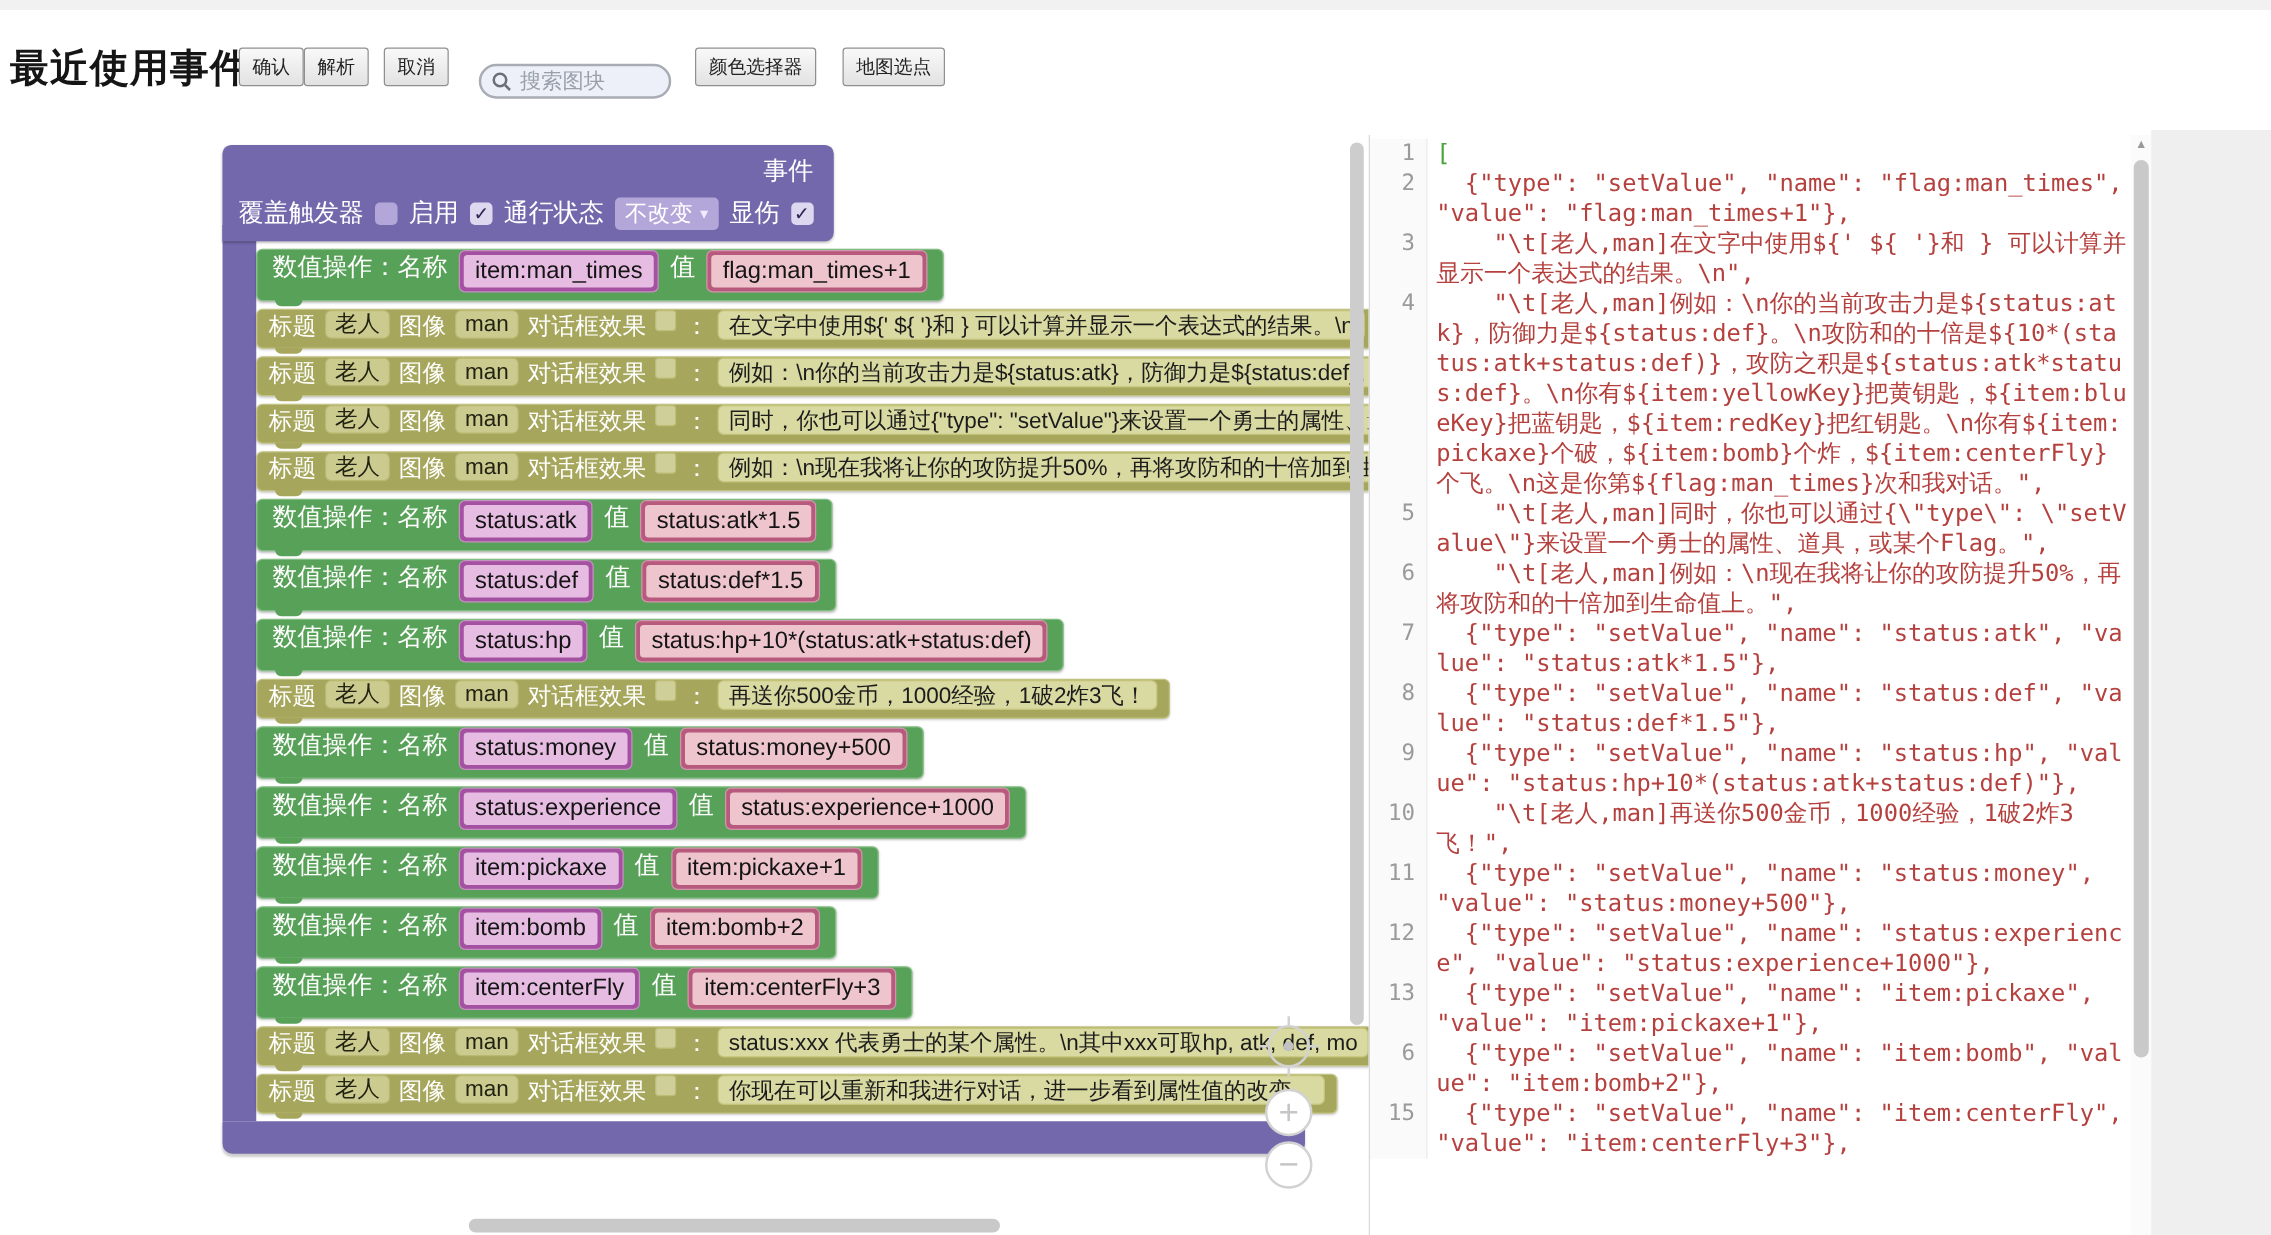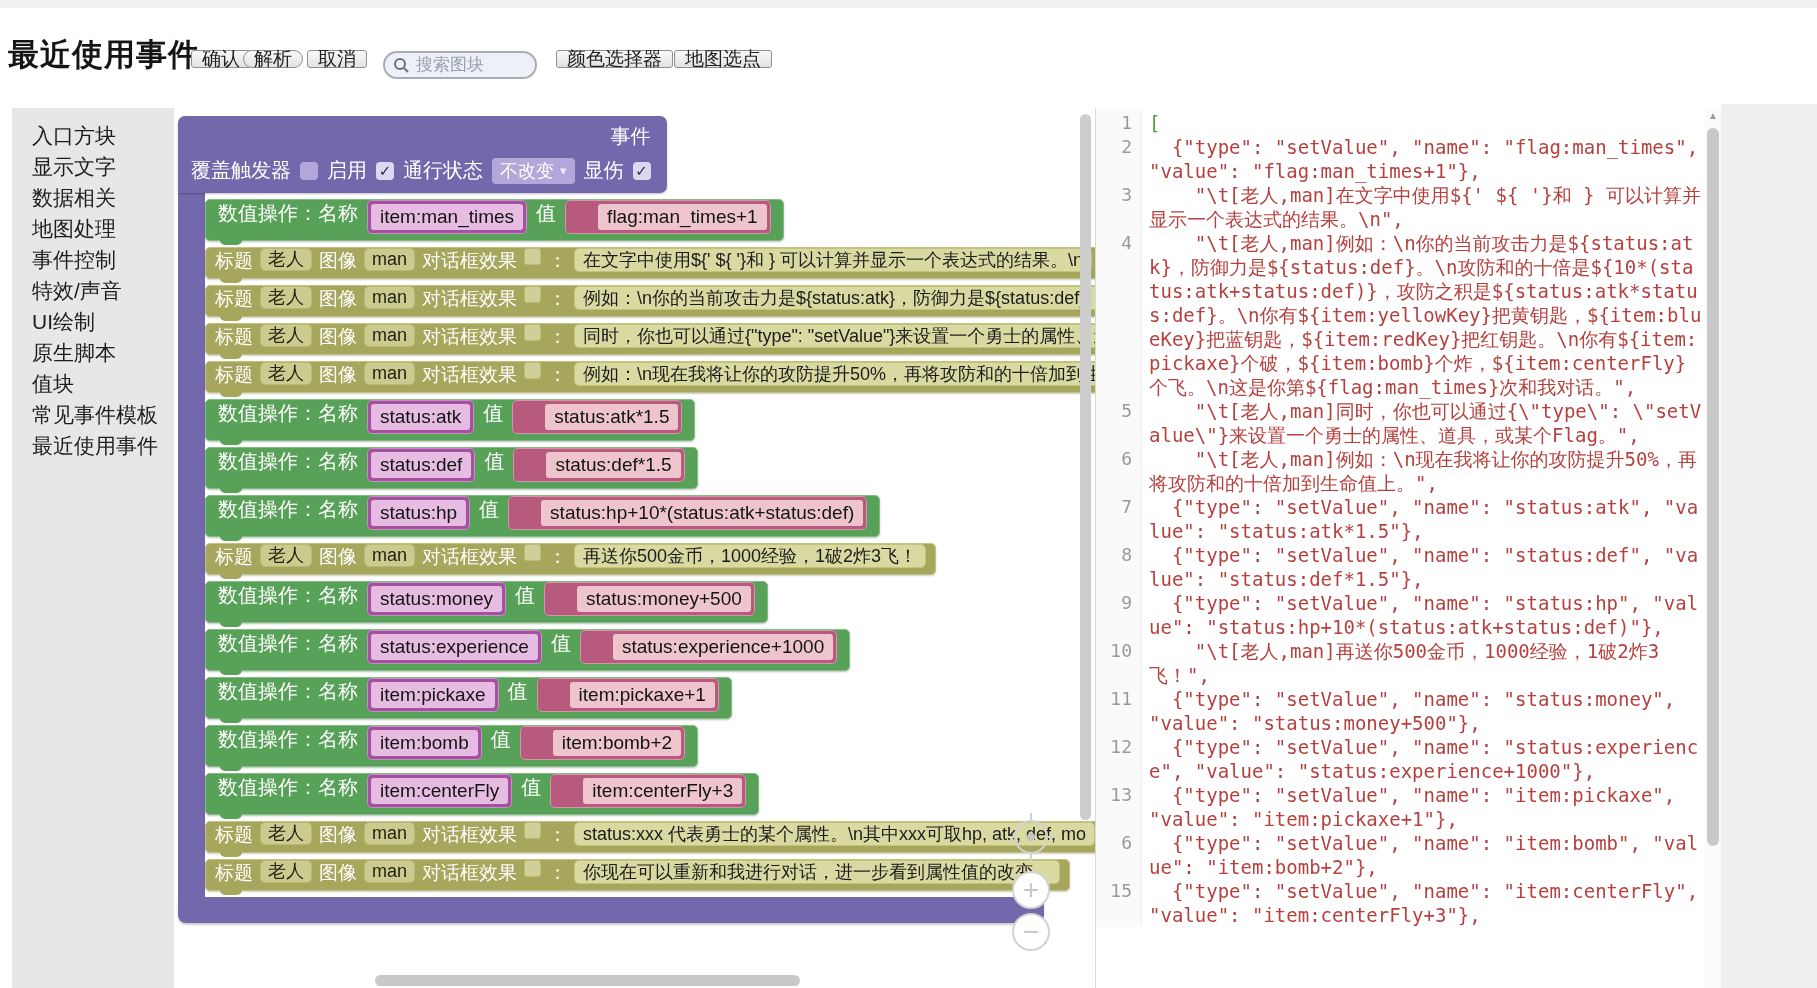--- a/index.html
+++ b/index.html
@@ -6,21 +6,21 @@
   #stage{position:relative;width:1817px;height:988px;overflow:hidden;background:#fff;}
   .abs{position:absolute;}
 
   
   #topstrip{left:0;top:0;width:1817px;height:8px;background:#f1f1f1;}
   #rightgap{left:1721px;top:104px;width:96px;height:884px;background:#efefef;}
 
   
   #toolbar{left:0;top:8px;width:1817px;height:96px;background:#fff;}
   #app-title{left:8px;top:26px;font-size:31px;font-weight:bold;color:#151515;letter-spacing:1px;}
-  .tbtn{position:absolute;top:42px;height:18px;padding:0 10px;font-size:19px;color:#222;
+  .tbtn{position:absolute;top:30px;height:31px;padding:0 10px;font-size:15px;color:#222;
         background:linear-gradient(#f9f9f9,#e2e2e2);border:1px solid #8f8f8f;border-radius:3px;
         display:flex;align-items:center;justify-content:center;cursor:pointer;}
   #searchwrap{left:383px;top:43px;width:154px;height:28px;border:2px solid #a8adb5;border-radius:15px;
         background:#edf0f8;display:flex;align-items:center;padding:0 8px;box-sizing:border-box;}
   #searchwrap svg{flex:0 0 auto;margin-right:5px;}
   #search-input{border:none;background:transparent;outline:none;width:100px;font-size:17px;color:#555;}
   #search-input::placeholder{color:#9aa0ab;}
 
   
   #sidebar{left:12px;top:108px;width:162px;height:880px;background:#e7e7e7;box-sizing:border-box;padding:12px 0 0 20px;}
@@ -53,21 +53,21 @@
   .green::after{background:#58a158;}
   .olive{background:#a6a65c;border:1px solid #c2c282;height:30px;padding:0 9px;gap:7px;box-shadow:0 1px 2px rgba(0,0,0,.2);}
   .olive::after{background:#a6a65c;}
   .blabel{color:#fff;font-size:20px;white-space:nowrap;}
   .olive .blabel{font-size:19px;}
   .fld{border-radius:5px;padding:3px;cursor:text;}
   .fld .in{border-radius:3px;padding:0 9px;font-size:19px;line-height:26px;color:#141414;white-space:nowrap;}
   .fname{background:#a551a1;border:1px solid #c491c0;}
   .fname .in{background:#e6bce2;}
   .fvalue{background:#b85a7e;border:1px solid #d395ab;}
-  .fvalue .in{background:#eec4cd;margin-left:29px;}
+  .fvalue .in{background:#eec4cd;}
   .pill{background:#cbcb8f;border:1px solid #b9b972;border-radius:5px;color:#232313;font-size:18px;
         line-height:21px;padding:0 7px;white-space:nowrap;cursor:text;}
   .ocheck{width:15px;height:15px;border-radius:3px;background:#cfcf9a;border:1px solid #bdbd76;cursor:pointer;}
   .tfield{background:#d9d9a2;border:1px solid #c3c379;border-radius:5px;color:#1c1c1c;font-size:18px;
         line-height:22px;padding:0 8px;white-space:nowrap;cursor:text;}
 
   
   #vscroll{right:4px;top:6px;width:11px;height:706px;background:#cdcdcd;border-radius:6px;}
   #hscroll{left:201px;bottom:2px;width:425px;height:11px;background:#c9c9c9;border-radius:6px;}
   .zbtn{position:absolute;width:38px;height:38px;border:2px solid #d2d2d2;border-radius:50%;color:#c6c6c6;
@@ -100,46 +100,33 @@
 </head>
 <body>
 
 <div id="stage">
 
   <div class="abs" id="topstrip"></div>
 
   <div class="abs" id="toolbar">
     <div class="abs" id="app-title">最近使用事件</div>
     <button class="tbtn" style="left:191px;">确认</button>
-    <button class="tbtn" style="left:243px;border-radius:11px;">解析</button>
+    <button class="tbtn" style="left:243px;">解析</button>
     <button class="tbtn" style="left:307px;">取消</button>
     <div class="abs" id="searchwrap">
       <svg width="16" height="16" viewBox="0 0 16 16">
         <circle cx="7" cy="7" r="5" fill="none" stroke="#6b7078" stroke-width="2"></circle>
         <line x1="11" y1="11" x2="15" y2="15" stroke="#6b7078" stroke-width="2"></line>
       </svg>
       <input id="search-input" placeholder="搜索图块" style="">
     </div>
     <button class="tbtn" style="left:556px;">颜色选择器</button>
     <button class="tbtn" style="left:674px;">地图选点</button>
   </div>
 
-  <div class="abs" id="sidebar">
-      <div class="sb-item">入口方块</div>
-      <div class="sb-item">显示文字</div>
-      <div class="sb-item">数据相关</div>
-      <div class="sb-item">地图处理</div>
-      <div class="sb-item">事件控制</div>
-      <div class="sb-item">特效/声音</div>
-      <div class="sb-item">UI绘制</div>
-      <div class="sb-item">原生脚本</div>
-      <div class="sb-item">值块</div>
-      <div class="sb-item">常见事件模板</div>
-      <div class="sb-item">最近使用事件</div>
-    </div>
 
   <div class="abs" id="canvas">
     <div id="event">
       <div id="event-spine"></div>
       <div id="event-head" class="purple">
         <div id="event-title">事件</div>
         <div id="event-row">
           <span class="blabel">覆盖触发器</span>
           <span class="pcheck"></span>
           <span class="blabel">启用</span>

